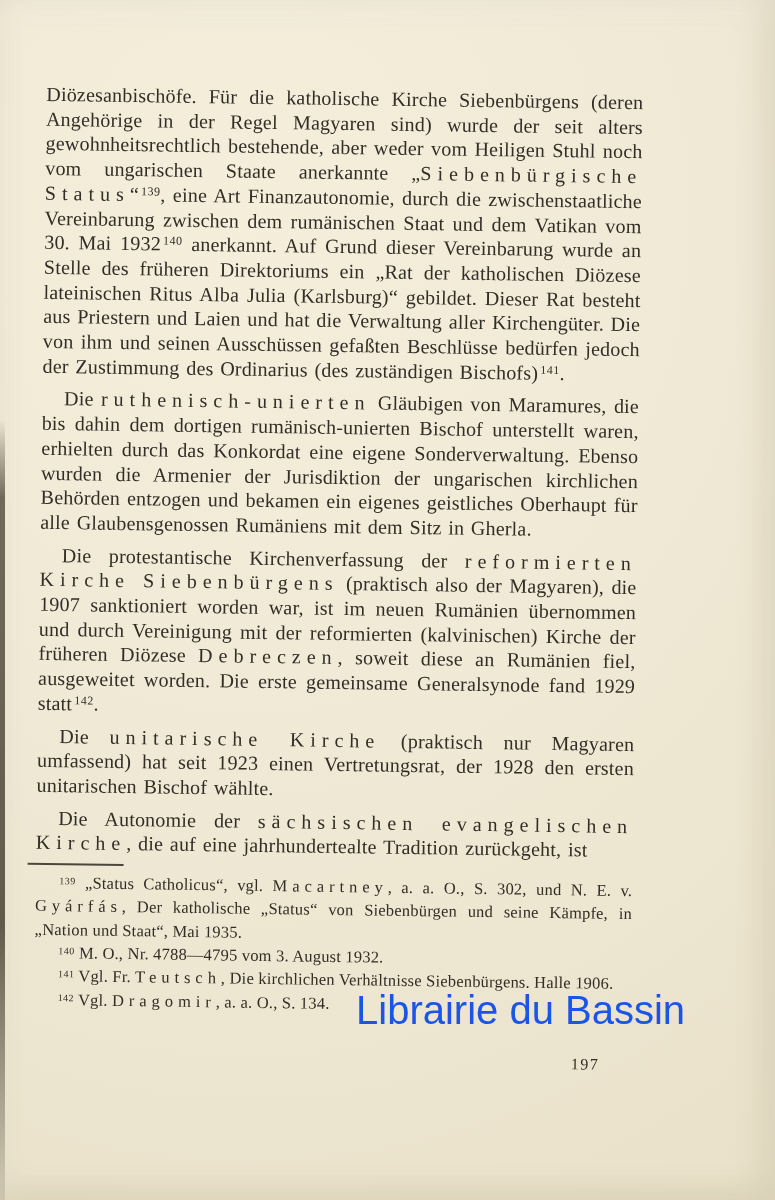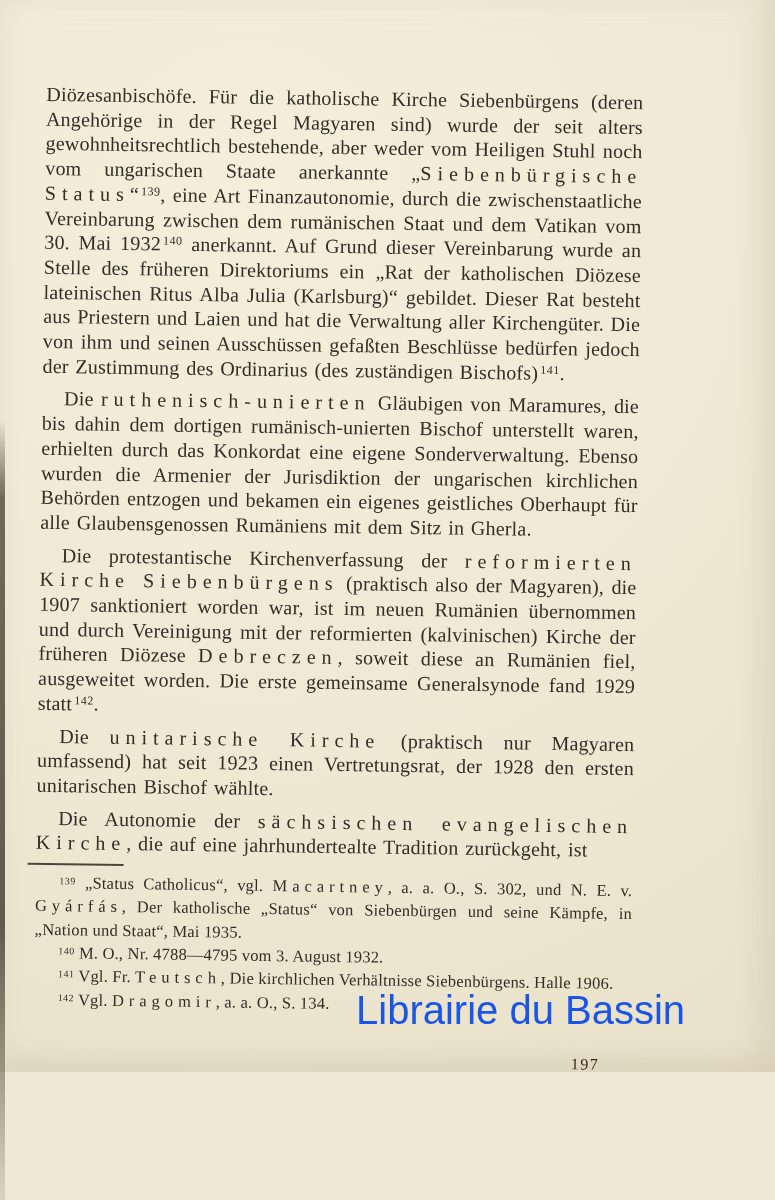--- a/index.html
+++ b/index.html
@@ -6,21 +6,21 @@
     margin: 0;
     padding: 0;
     width: 775px;
     height: 1200px;
     overflow: hidden;
     background: #efe8d4;
   }
   .photo {
     position: relative;
     width: 775px;
-    height: 1072px;
+    height: 1200px;
     background: radial-gradient(130% 95% at 32% 18%, #f4eedb 0%, #f0e9d5 48%, #e9e1c9 100%);
     box-shadow: inset -14px 0 30px rgba(120,100,60,0.10),
                 inset 0 -12px 30px rgba(120,100,60,0.07),
                 inset 0 10px 24px rgba(255,252,240,0.35);
     font-family: "Liberation Serif", serif;
     color: #322d26;
   }
   .edge-left {
     position: absolute;
     left: 0;

